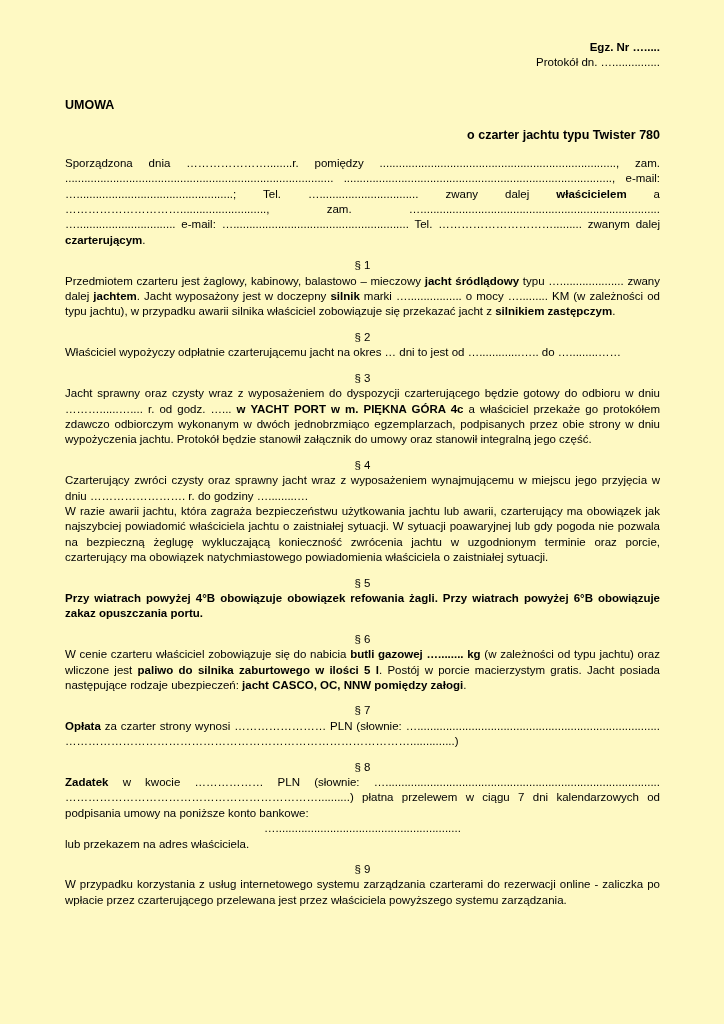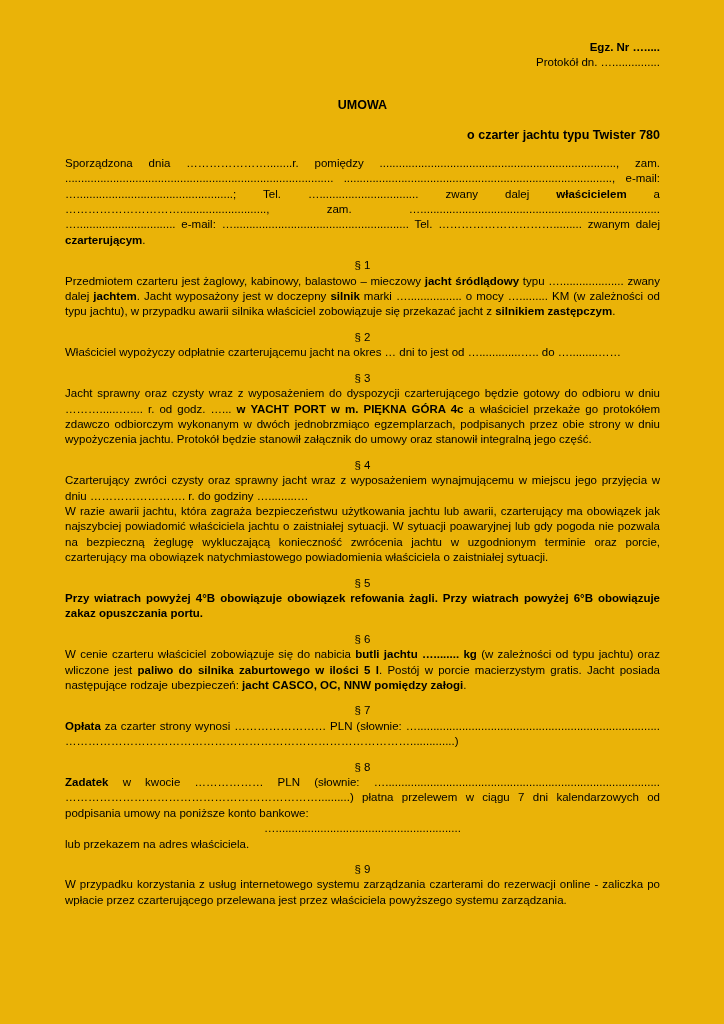--- a/index.html
+++ b/index.html
@@ -1,30 +1,30 @@
 <!DOCTYPE html>
 <html><head>
 <meta charset="utf-8">
 <style>
   html, body { margin: 0; padding: 0; background: #ffffff; }
   .page {
     width: 724px; height: 1024px;
     box-sizing: border-box;
     padding: 40px 64px 10px 65px;
-    background: #eab308;
+    background: #fef9c3;
     color: #000000;
     font-family: "Liberation Sans", "DejaVu Sans", sans-serif;
     font-size: 11.5px;
     line-height: 15.4px;
     overflow: hidden;
   }
   .doc-header { text-align: right; }
   .doc-header .copy-no { font-weight: bold; }
   .title {
-    text-align: center; font-weight: bold;
+    text-align: left; font-weight: bold;
     font-size: 12.5px; line-height: 16px;
     margin: 26px 0 0 0;
   }
   .subtitle {
     text-align: right; font-weight: bold;
     font-size: 12.5px; line-height: 16px;
     margin: 14px 0 0 0;
   }
   #document-body { margin-top: 13px; }
   #document-body p {
@@ -54,21 +54,21 @@
       <div class="section-heading">§ 2</div>
       <p class=""><span>Właściciel wypożyczy odpłatnie czarterującemu jacht na okres … dni to jest od ….............….. do ….........……</span></p>
       <div class="section-heading">§ 3</div>
       <p class=""><span>Jacht sprawny oraz czysty wraz z wyposażeniem do dyspozycji czarterującego będzie gotowy do odbioru w dniu ………......….... r. od godz. …... </span><b>w YACHT PORT w m. PIĘKNA GÓRA 4c</b><span> a właściciel przekaże go protokółem zdawczo odbiorczym wykonanym w dwóch jednobrzmiąco egzemplarzach, podpisanych przez obie strony w dniu wypożyczenia jachtu. Protokół będzie stanowił załącznik do umowy oraz stanowił integralną jego część.</span></p>
       <div class="section-heading">§ 4</div>
       <p class=""><span>Czarterujący zwróci czysty oraz sprawny jacht wraz z wyposażeniem wynajmującemu w miejscu jego przyjęcia w dniu ……………………. r. do godziny ….........…</span></p>
       <p class=""><span>W razie awarii jachtu, która zagraża bezpieczeństwu użytkowania jachtu lub awarii, czarterujący ma obowiązek jak najszybciej powiadomić właściciela jachtu o zaistniałej sytuacji. W sytuacji poawaryjnej lub gdy pogoda nie pozwala na bezpieczną żeglugę wykluczającą konieczność zwrócenia jachtu w uzgodnionym terminie oraz porcie, czarterujący ma obowiązek natychmiastowego powiadomienia właściciela o zaistniałej sytuacji.</span></p>
       <div class="section-heading">§ 5</div>
       <p class="bold"><b>Przy wiatrach powyżej 4°B obowiązuje obowiązek refowania żagli. Przy wiatrach powyżej 6°B obowiązuje zakaz opuszczania portu.</b></p>
       <div class="section-heading">§ 6</div>
-      <p class=""><span>W cenie czarteru właściciel zobowiązuje się do nabicia </span><b>butli jachtu …........ kg</b><span> (w zależności od typu jachtu) oraz wliczone jest </span><b>paliwo do silnika zaburtowego w ilości 5 l</b><span>. Postój w porcie macierzystym gratis. Jacht posiada następujące rodzaje ubezpieczeń: </span><b>jacht CASCO, OC, NNW pomiędzy załogi</b><span>.</span></p>
+      <p class=""><span>W cenie czarteru właściciel zobowiązuje się do nabicia </span><b>butli gazowej …........ kg</b><span> (w zależności od typu jachtu) oraz wliczone jest </span><b>paliwo do silnika zaburtowego w ilości 5 l</b><span>. Postój w porcie macierzystym gratis. Jacht posiada następujące rodzaje ubezpieczeń: </span><b>jacht CASCO, OC, NNW pomiędzy załogi</b><span>.</span></p>
       <div class="section-heading">§ 7</div>
       <p class=""><b>Opłata</b><span> za czarter strony wynosi …………………… PLN (słownie: …............................................................................ ………………………………………………………………………………..............)</span></p>
       <div class="section-heading">§ 8</div>
       <p class=""><b>Zadatek</b><span> w kwocie ……………… PLN (słownie: …...................................................................................... …………………………………………………………..........) płatna przelewem w ciągu 7 dni kalendarzowych od podpisania umowy na poniższe konto bankowe:</span></p>
       <p class="center "><span>…..........................................................</span></p>
       <p class=""><span>lub przekazem na adres właściciela.</span></p>
       <div class="section-heading">§ 9</div>
       <p class=""><span>W przypadku korzystania z usług internetowego systemu zarządzania czarterami do rezerwacji online - zaliczka po wpłacie przez czarterującego przelewana jest przez właściciela powyższego systemu zarządzania.</span></p>
     </div>
 </div>

